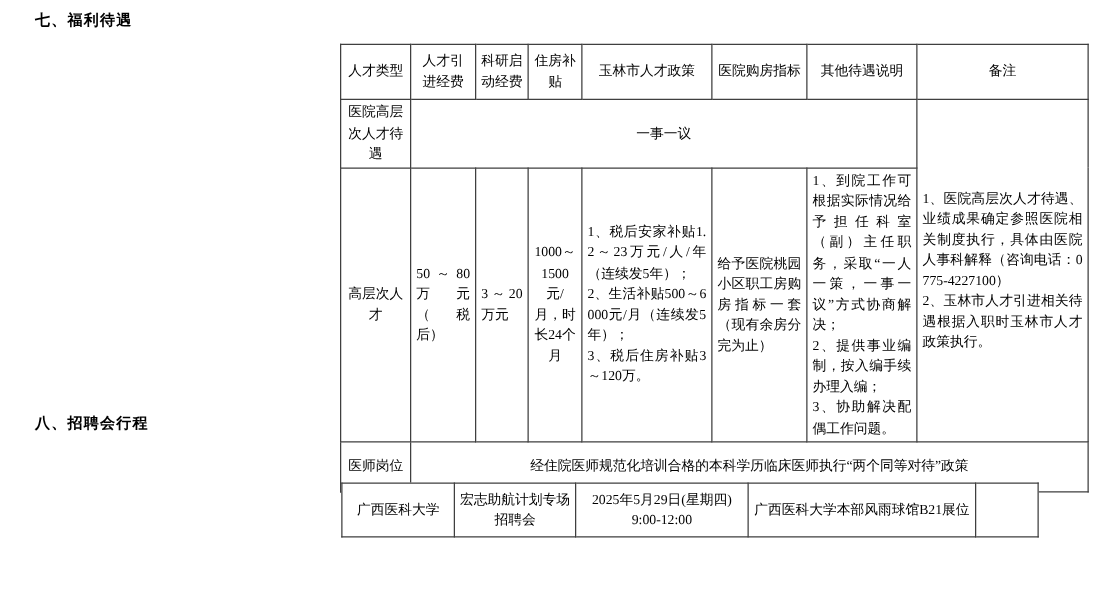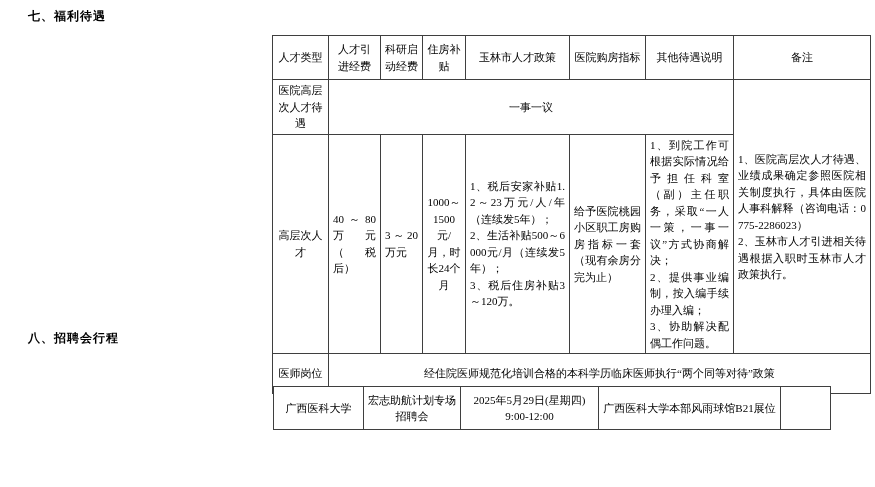--- a/index.html
+++ b/index.html
@@ -59,26 +59,26 @@
       <td class="ctr">科研启动经费</td>
       <td class="ctr">住房补贴</td>
       <td class="ctr">玉林市人才政策</td>
       <td class="ctr">医院购房指标</td>
       <td class="ctr">其他待遇说明</td>
       <td class="ctr">备注</td>
     </tr>
     <tr style="height:34px">
       <td class="ctr">医院高层次人才待遇</td>
       <td class="ctr" colspan="6">一事一议</td>
-      <td class="just" rowspan="2">1、医院高层次人才待遇、业绩成果确定参照医院相关制度执行，具体由医院人事科解释（咨询电话：0775-2286023）
+      <td class="just" rowspan="2">1、医院高层次人才待遇、业绩成果确定参照医院相关制度执行，具体由医院人事科解释（咨询电话：0775-4227100）
 2、玉林市人才引进相关待遇根据入职时玉林市人才政策执行。</td>
     </tr>
     <tr style="height:159px">
       <td class="ctr">高层次人才</td>
-      <td class="just">40～80万元（税后）</td>
+      <td class="just">50～80万元（税后）</td>
       <td class="just">3～20万元</td>
       <td class="ctr">1000～1500元/月，时长24个月</td>
       <td class="just">1、税后安家补贴1.2～23万元/人/年（连续发5年）；
 2、生活补贴500～6000元/月（连续发5年）；
 3、税后住房补贴3～120万。</td>
       <td class="just">给予医院桃园小区职工房购房指标一套（现有余房分完为止）</td>
       <td class="just">1、到院工作可根据实际情况给予担任科室（副）主任职务，采取“一人一策，一事一议”方式协商解决；
 2、提供事业编制，按入编手续办理入编；
 3、协助解决配偶工作问题。</td>
     </tr>

